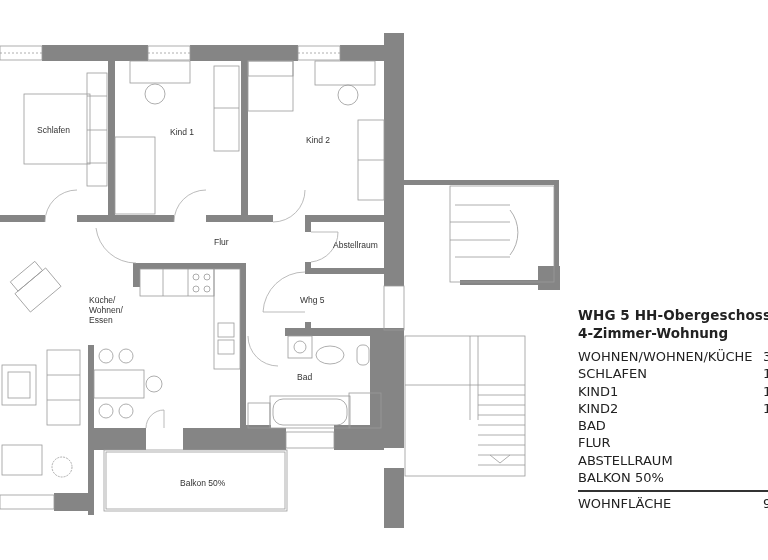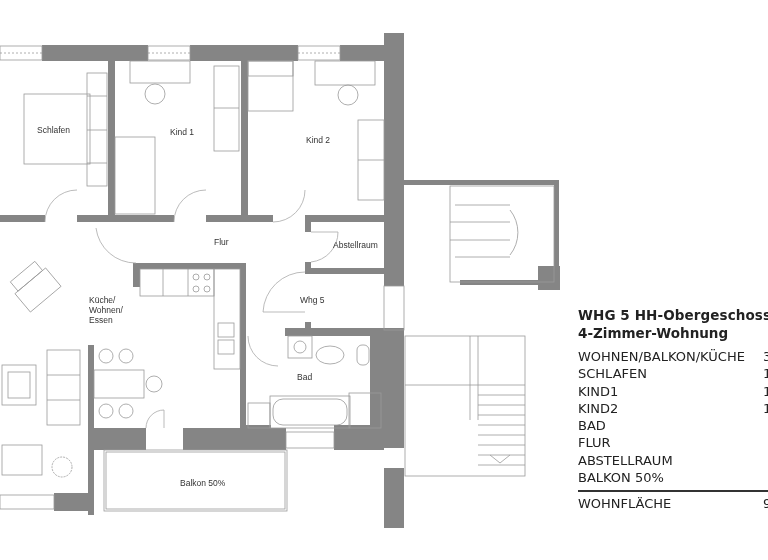--- a/index.html
+++ b/index.html
@@ -181,21 +181,21 @@
     <text class="lbl" x="89" y="323">Essen</text>
     <text class="lbl" x="300" y="303">Whg 5</text>
     <text class="lbl" x="297" y="380">Bad</text>
     <text class="lbl" x="180" y="486">Balkon 50%</text>
   </g>
 </svg>
 
 <div id="legend">
   <div class="t1">WHG 5  HH-Obergeschoss</div>
   <div class="t2">4-Zimmer-Wohnung</div>
-  <div class="row"><span>WOHNEN/BALKON/KÜCHE</span><span class="v">3</span></div>
+  <div class="row"><span>WOHNEN/WOHNEN/KÜCHE</span><span class="v">3</span></div>
   <div class="row"><span>SCHLAFEN</span><span class="v">1</span></div>
   <div class="row"><span>KIND1</span><span class="v">1</span></div>
   <div class="row"><span>KIND2</span><span class="v">1</span></div>
   <div class="row"><span>BAD</span><span class="v"></span></div>
   <div class="row"><span>FLUR</span><span class="v"></span></div>
   <div class="row"><span>ABSTELLRAUM</span><span class="v"></span></div>
   <div class="row"><span>BALKON 50%</span><span class="v"></span></div>
   <div class="rule"></div>
   <div class="row"><span>WOHNFLÄCHE</span><span class="v">9</span></div>
 </div>

